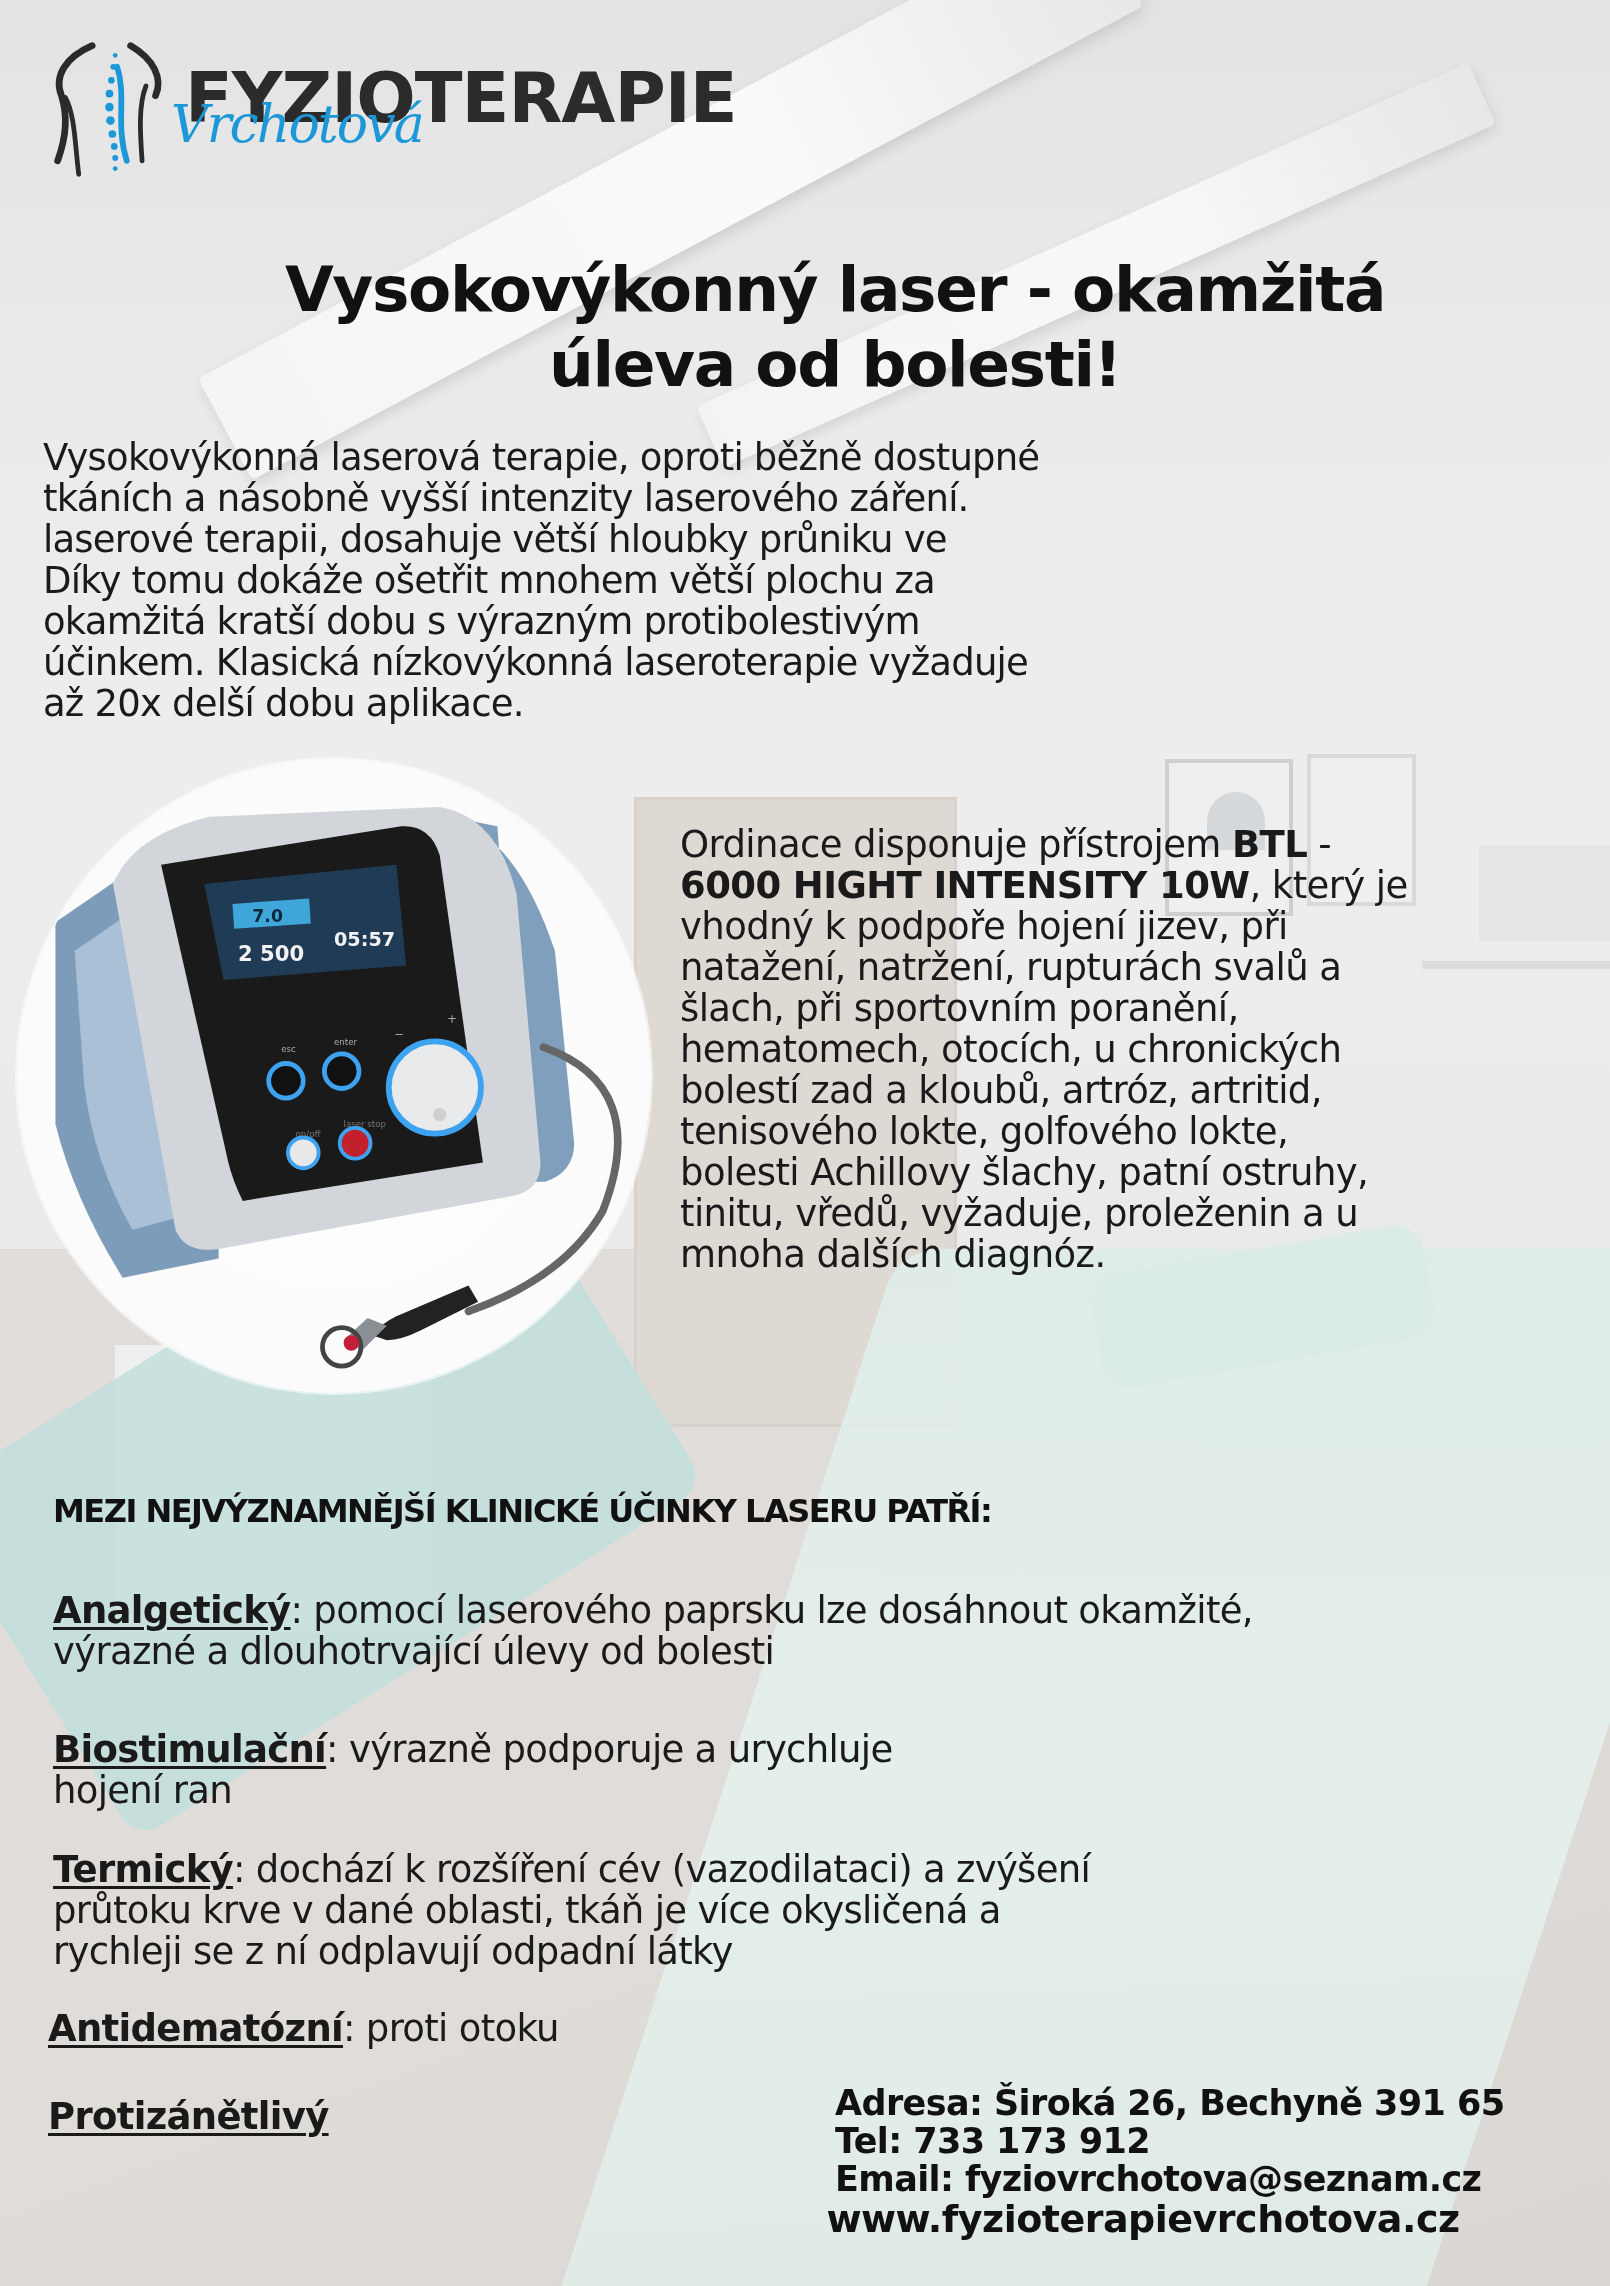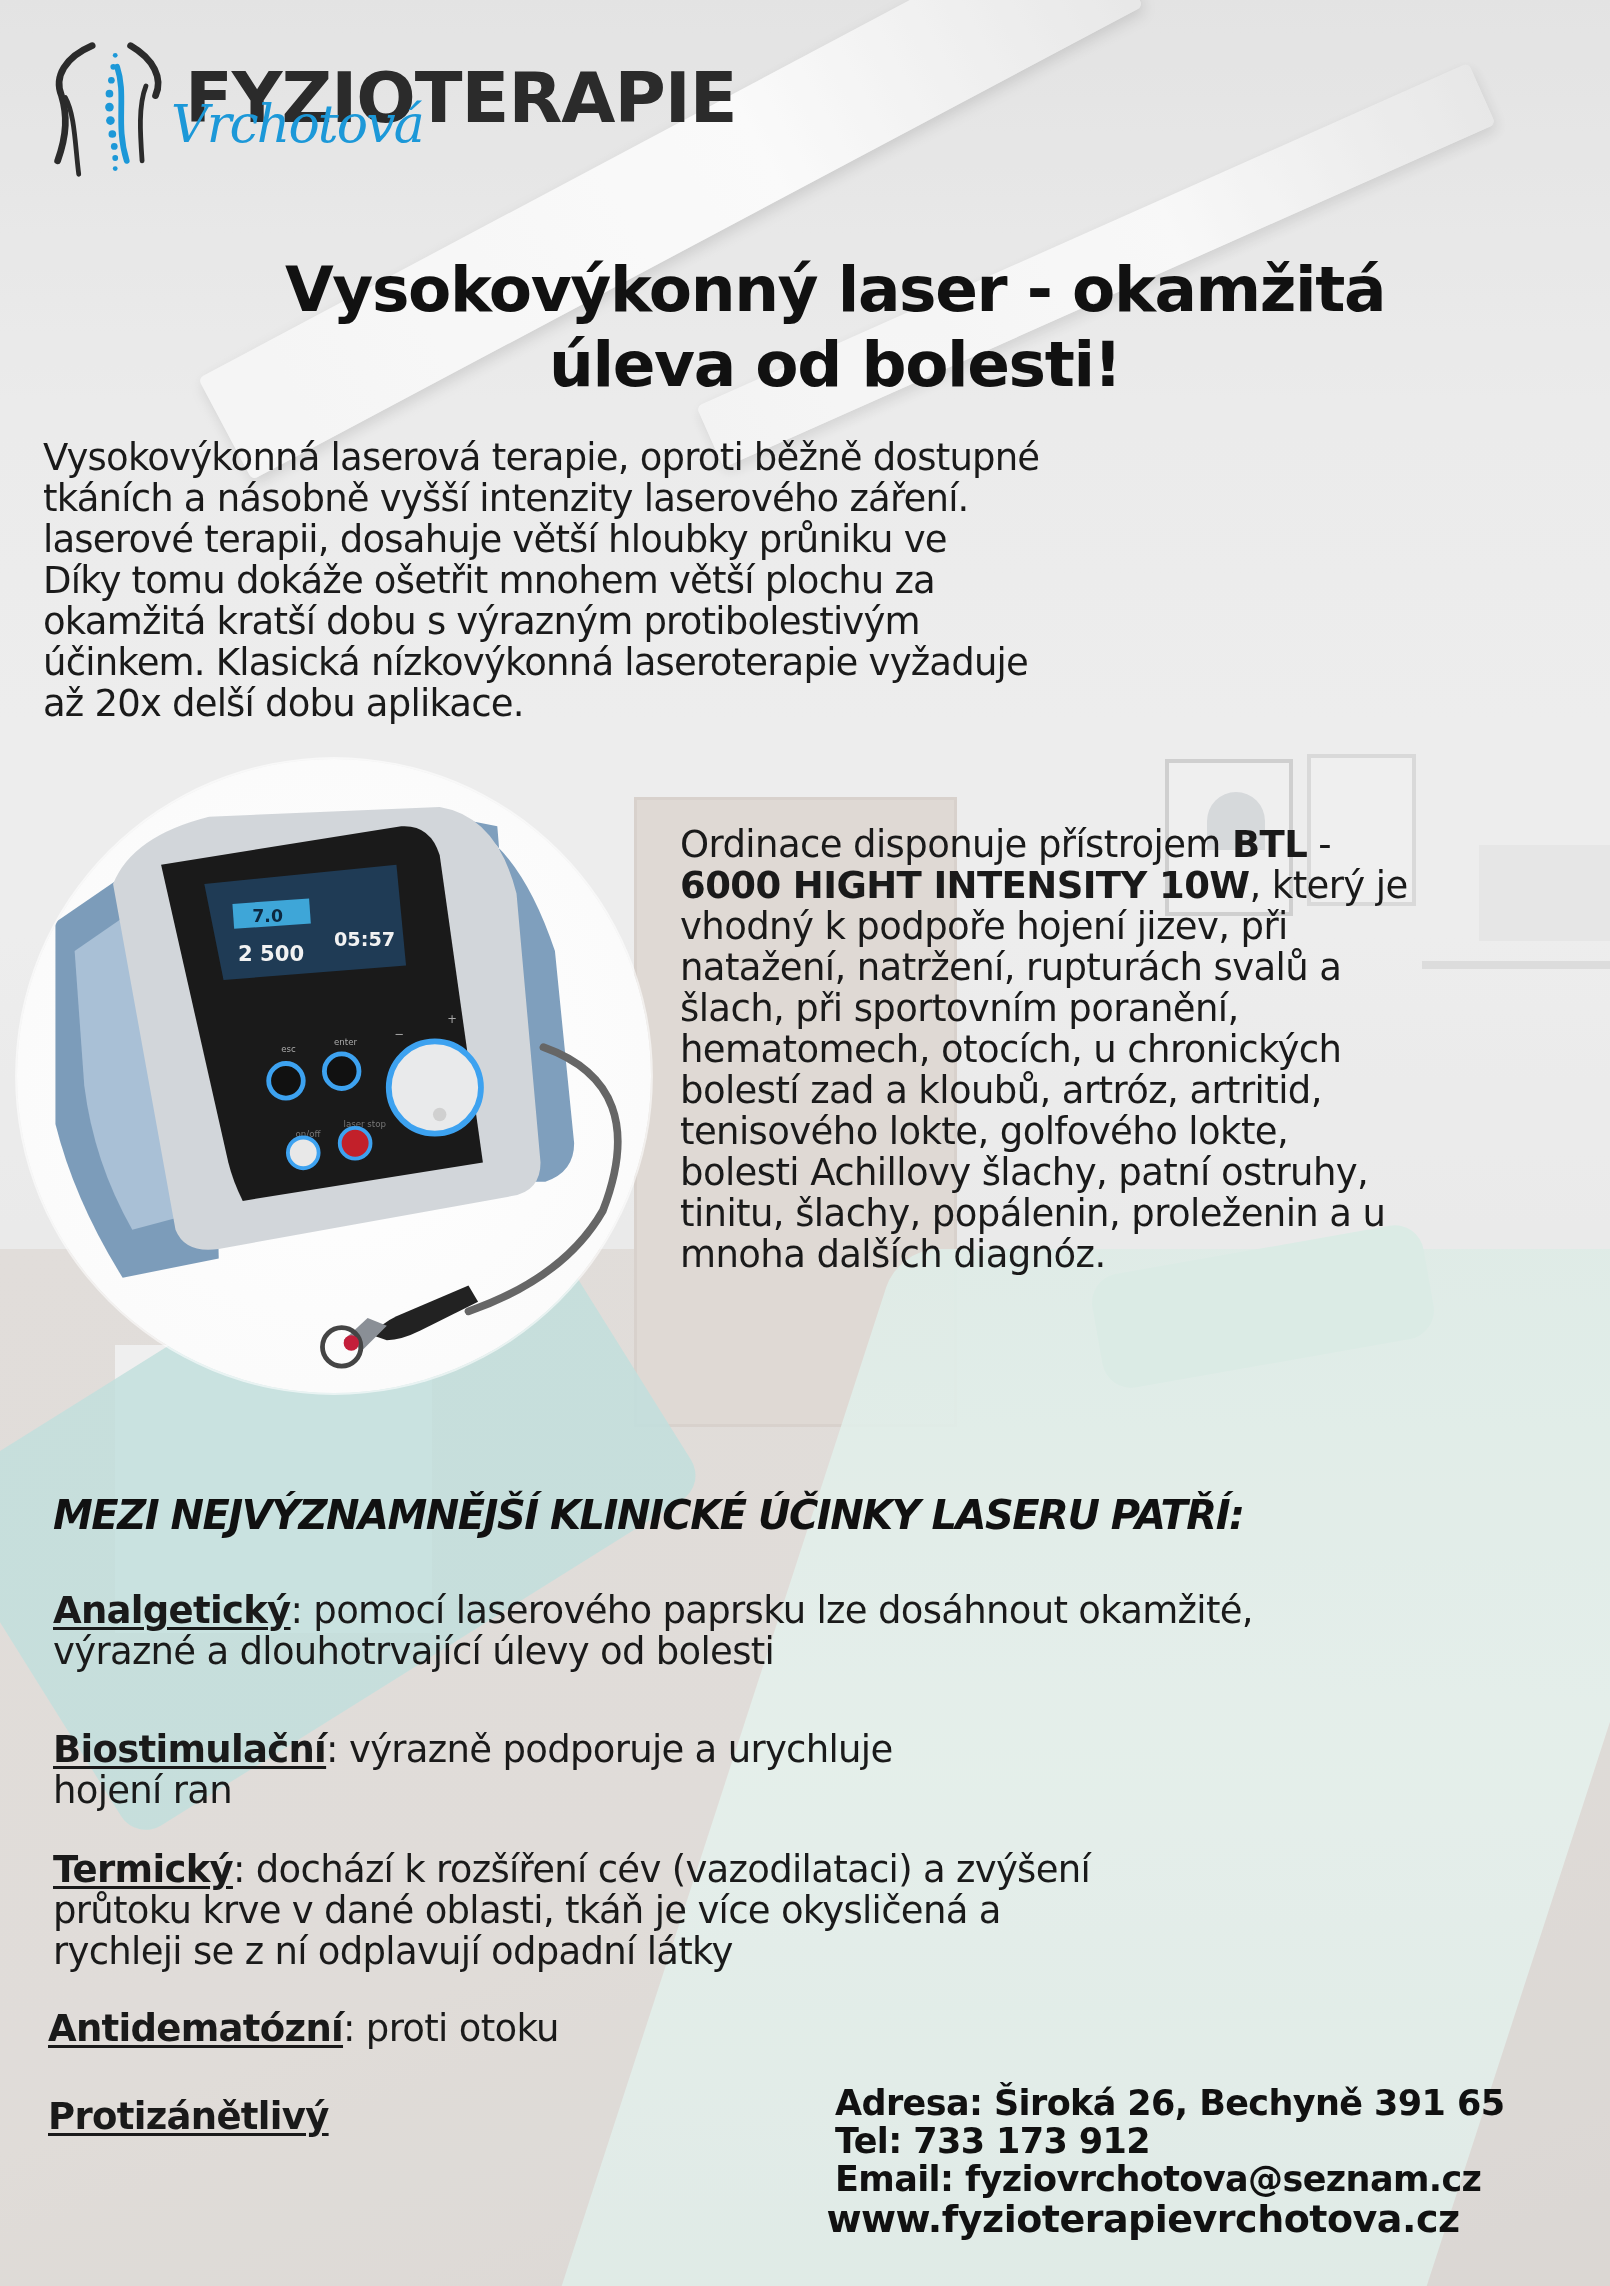--- a/index.html
+++ b/index.html
@@ -59,21 +59,21 @@
   .device-circle { position:absolute; left:17.3px; top:759px; width:634px; height:634px; border-radius:50%;
     background:radial-gradient(circle at 50% 50%,#ffffff 0%,#fbfbfb 70%,#f2f2f2 100%); overflow:hidden;
     box-shadow:0 0 0 1.9px rgba(255,255,255,0.6); }
 
   .device-text { position:absolute; left:680px; top:824px; width:865px;
     font-family:"DejaVu Sans", sans-serif; font-size:37px; line-height:41px; color:#1a1a1a; letter-spacing:-0.6px; }
   .device-text span.line { display:block; white-space:nowrap; }
   .device-text b { font-weight:bold; }
 
   .effects-heading { position:absolute; left:53px; top:1492px; width:1556px;
-    font-family:"DejaVu Sans", sans-serif; font-weight:bold; font-size:40px; letter-spacing:-1.5px; color:#111; white-space:nowrap;font-style:italic; }
+    font-family:"DejaVu Sans", sans-serif; font-weight:bold; font-size:32px; letter-spacing:-1.5px; color:#111; white-space:nowrap; }
 
   .effect { position:absolute; left:53px; font-family:"DejaVu Sans", sans-serif; font-size:37px;
     line-height:41px; color:#1a1a1a; letter-spacing:-0.7px; }
   .effect .name { font-weight:bold; text-decoration:underline; text-decoration-thickness:2.9px; text-underline-offset:3.8px; }
   .effect span.line { display:block; white-space:nowrap; }
   .e1 { top:1590px; }
   .e2 { top:1729px; }
   .e3 { top:1849px; }
   .e4 { top:2008px; left:48px; }
   .e5 { top:2096px; left:48px; }
@@ -192,21 +192,21 @@
   <div class="device-text">
     <span class="line"><span>Ordinace disponuje přístrojem </span><b>BTL</b><span> -</span></span>
     <span class="line"><b>6000 HIGHT INTENSITY 10W</b><span>, který je</span></span>
     <span class="line">vhodný k podpoře hojení jizev, při</span>
     <span class="line">natažení, natržení, rupturách svalů a</span>
     <span class="line">šlach, při sportovním poranění,</span>
     <span class="line">hematomech, otocích, u chronických</span>
     <span class="line">bolestí zad a kloubů, artróz, artritid,</span>
     <span class="line">tenisového lokte, golfového lokte,</span>
     <span class="line">bolesti Achillovy šlachy, patní ostruhy,</span>
-    <span class="line">tinitu, šlachy, popálenin, proleženin a u</span>
+    <span class="line">tinitu, vředů, vyžaduje, proleženin a u</span>
     <span class="line">mnoha dalších diagnóz.</span>
   </div>
 
   <h2 class="effects-heading" style="margin:0;">MEZI NEJVÝZNAMNĚJŠÍ KLINICKÉ ÚČINKY LASERU PATŘÍ:</h2>
 
   <div class="effect e1">
     <span class="line"><span class="name">Analgetický</span><span>: pomocí laserového paprsku lze dosáhnout okamžité,</span></span>
     <span class="line">výrazné a dlouhotrvající úlevy od bolesti</span>
   </div>
 

